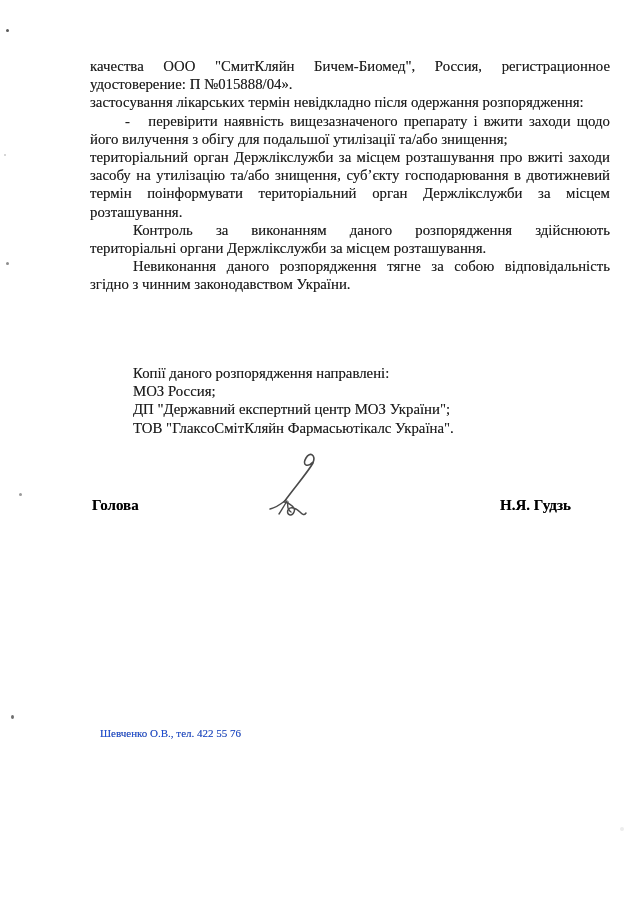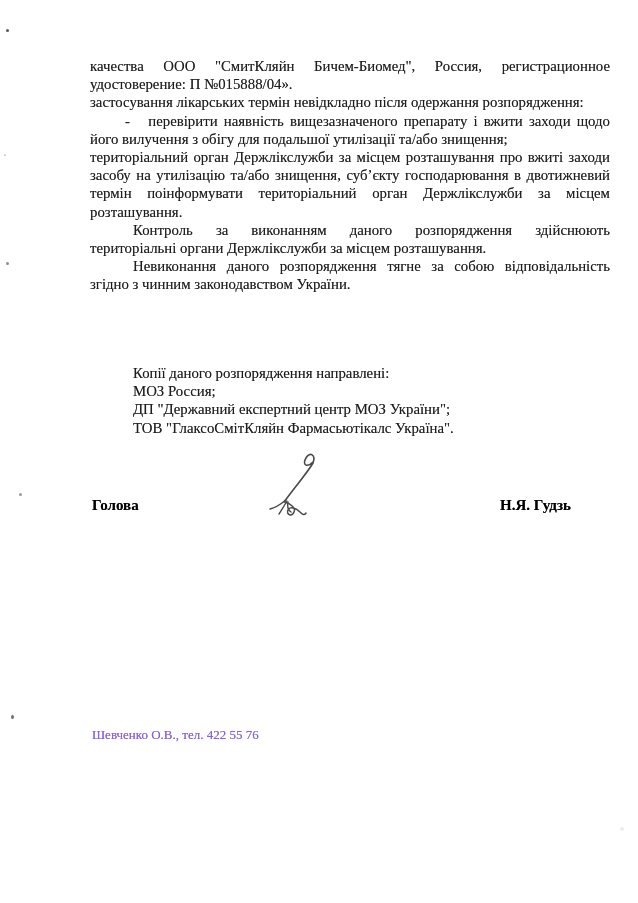--- a/index.html
+++ b/index.html
@@ -59,24 +59,24 @@
   }
   .sig-title { left: 92px; }
   .sig-name  { right: 67px; }
   .sig-scribble {
     position: absolute;
     left: 260px;
     top: 450px;
   }
   .footer {
     position: absolute;
-    left: 92px;
+    left: 100px;
     top: 727px;
-    font-size: 13px;
-    color: #8b5cf6;
+    font-size: 11px;
+    color: #1d4ed8;
     text-shadow: 0 0 0.5px rgba(40,40,40,0.5);
   }
   .speck {
     position: absolute;
     border-radius: 50%;
   }
   .speck.s1 { left: 6px;  top: 29px;  width: 3px; height: 3px; background: #5a5a5a; }
   .speck.s2 { left: 4px;  top: 154px; width: 2px; height: 2px; background: #c8c8c8; }
   .speck.s3 { left: 6px;  top: 262px; width: 3px; height: 3px; background: #8d8d8d; }
   .speck.s4 { left: 19px; top: 493px; width: 3px; height: 3px; background: #9a9a9a; }

